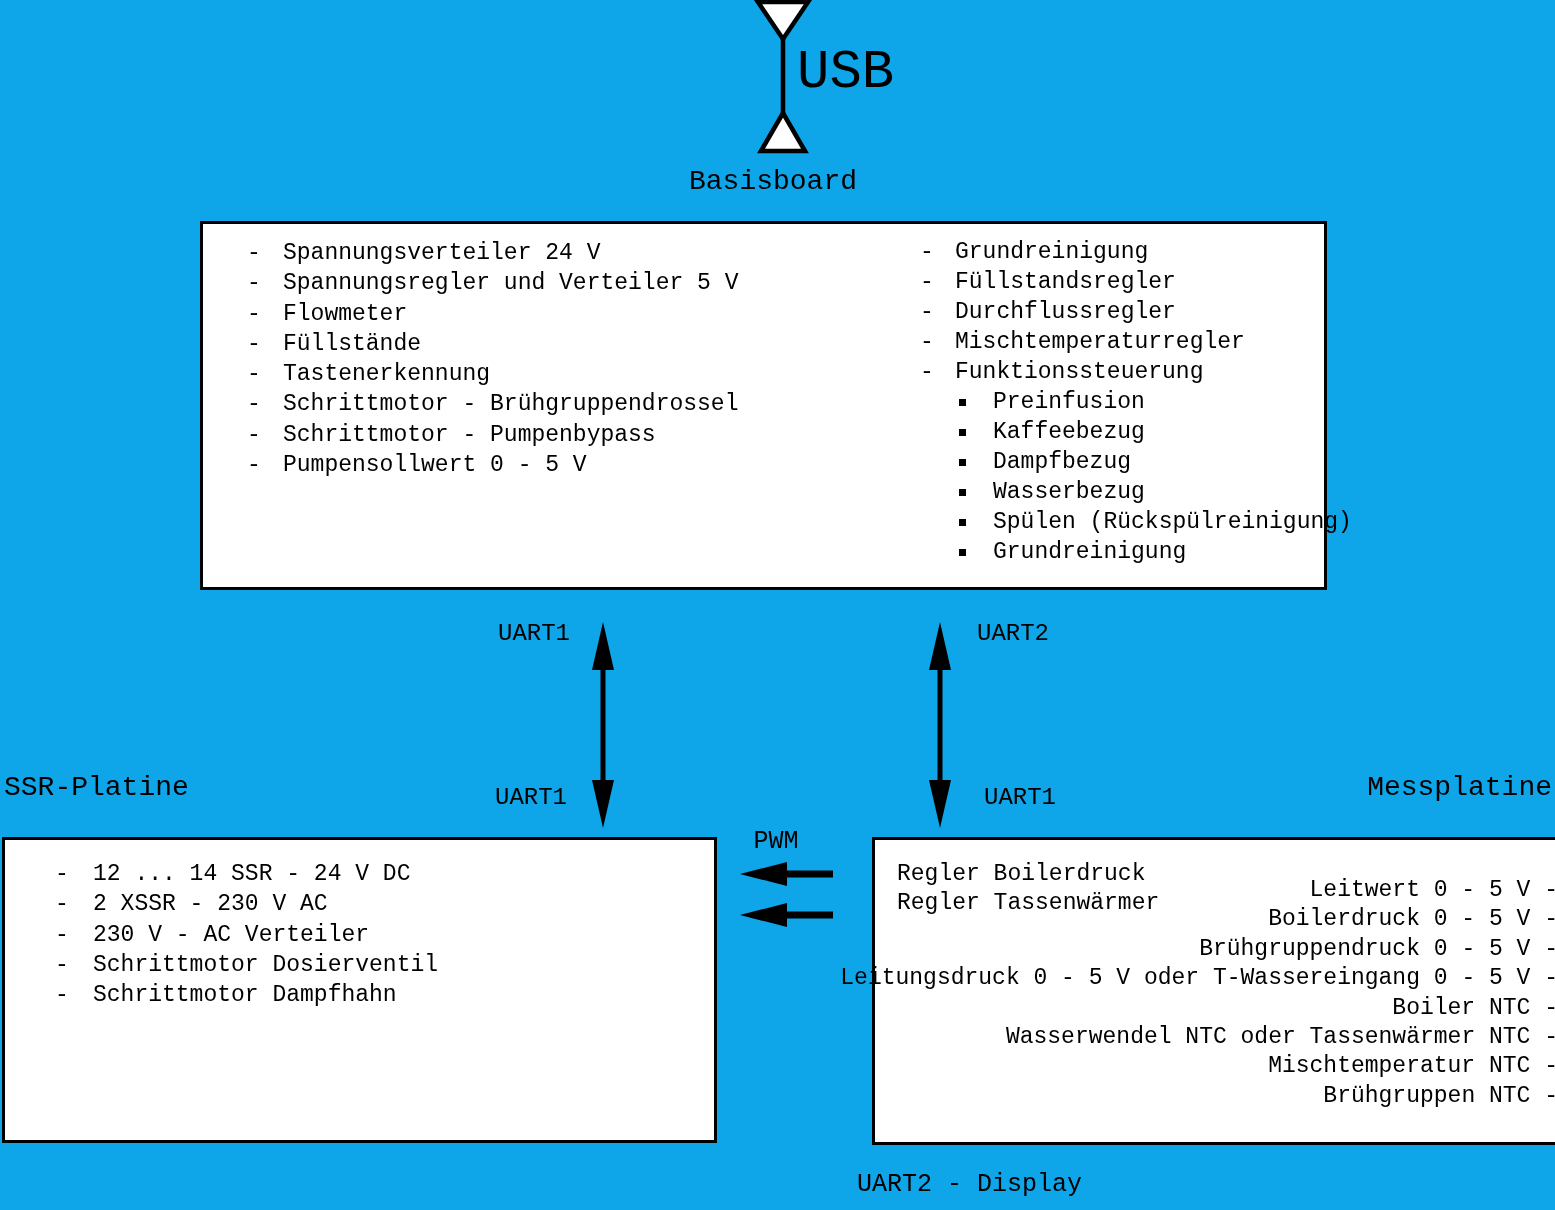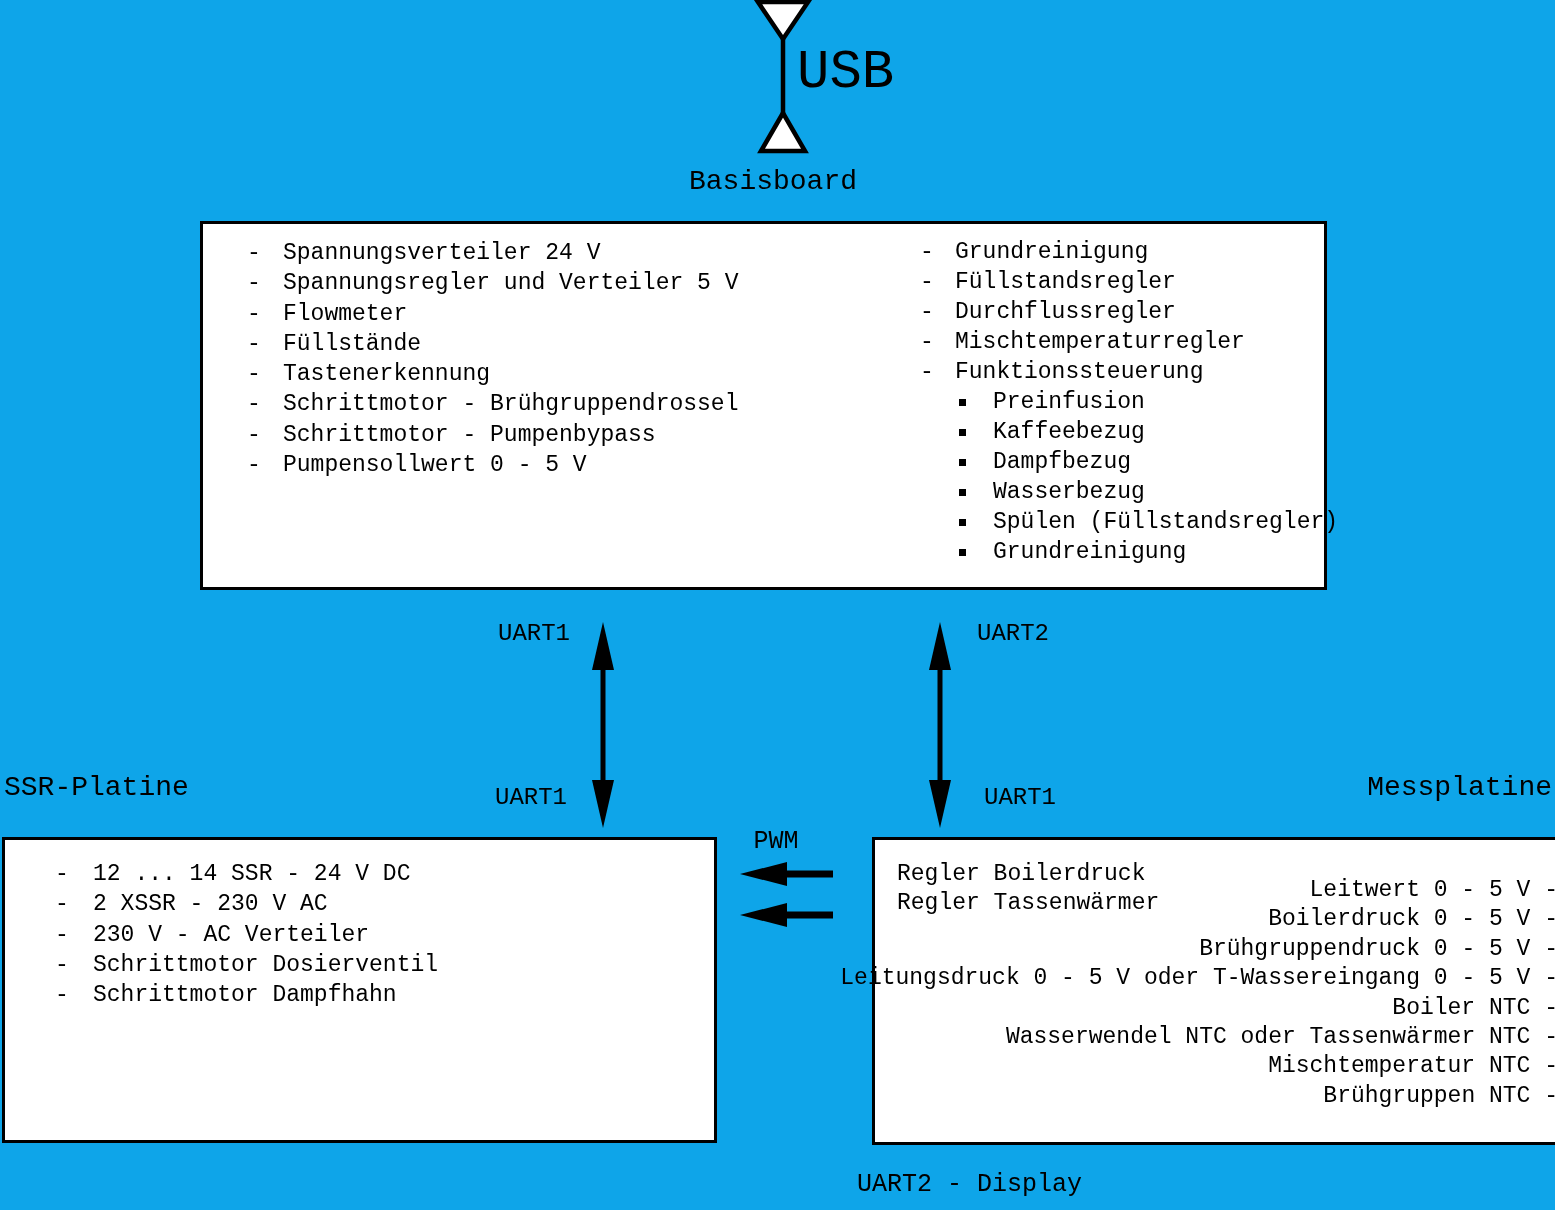--- a/index.html
+++ b/index.html
@@ -116,21 +116,21 @@
       <div class="row sub">
           <span class="sqicon"></span>
           <span>Dampfbezug</span>
         </div>
       <div class="row sub">
           <span class="sqicon"></span>
           <span>Wasserbezug</span>
         </div>
       <div class="row sub">
           <span class="sqicon"></span>
-          <span>Spülen (Füllstandsregler)</span>
+          <span>Spülen (Rückspülreinigung)</span>
         </div>
       <div class="row sub">
           <span class="sqicon"></span>
           <span>Grundreinigung</span>
         </div>
     </div>
   </div>
 
   <svg class="abs" style="left:588px; top:620px;" width="30" height="210" viewBox="0 0 30 210">
     <line class="thinwire" x1="15" y1="40" x2="15" y2="170"></line>

